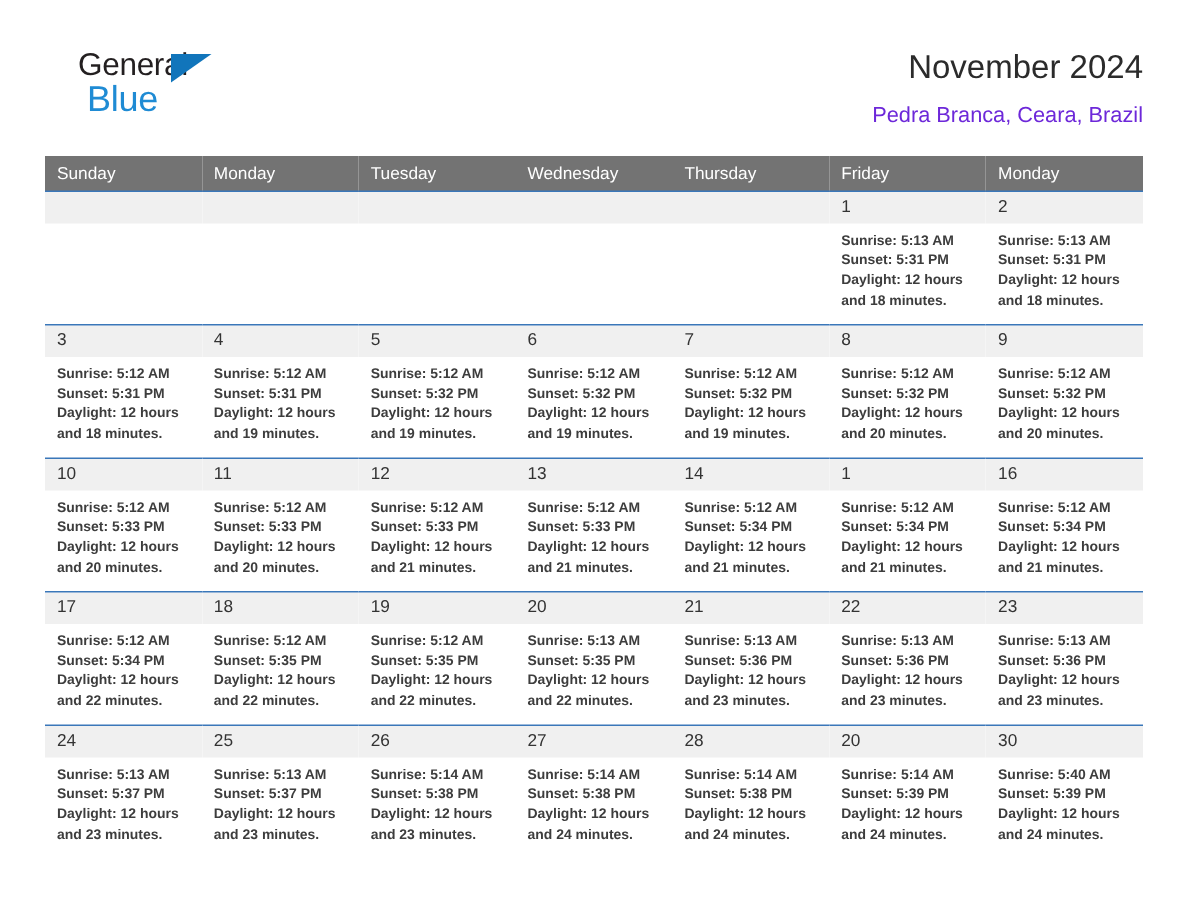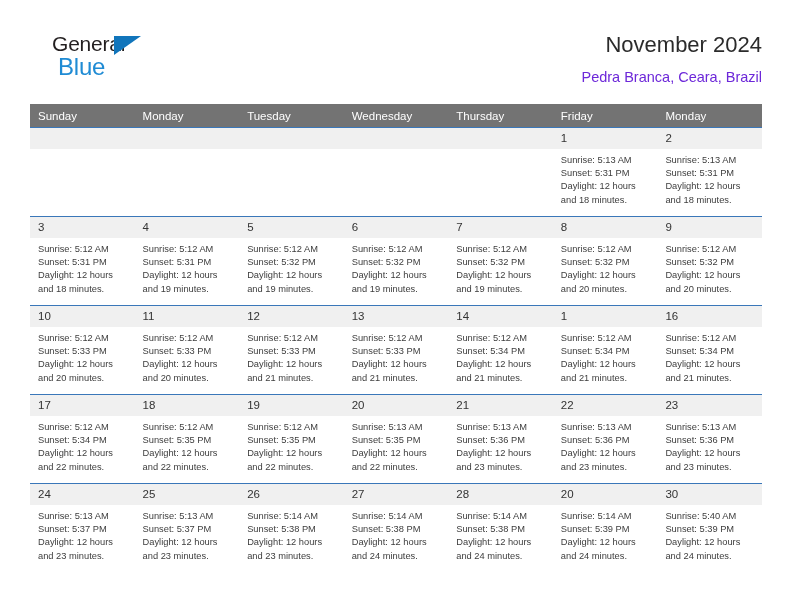--- a/index.html
+++ b/index.html
@@ -127,20 +127,21 @@
     line-height: 13px;
   }
   .daynum.empty {
     color: transparent;
   }
   .dayinfo {
     padding: 5px 6px 0 8px;
     font-size: 9.3px;
     line-height: 13.2px;
     color: #3d3d3d;
+    font-weight: bold;
   }
   .dayinfo div {
     white-space: nowrap;
   }
   .dayinfo .wrap {
     white-space: normal;
   }
 </style>
 </head>
 <body>

